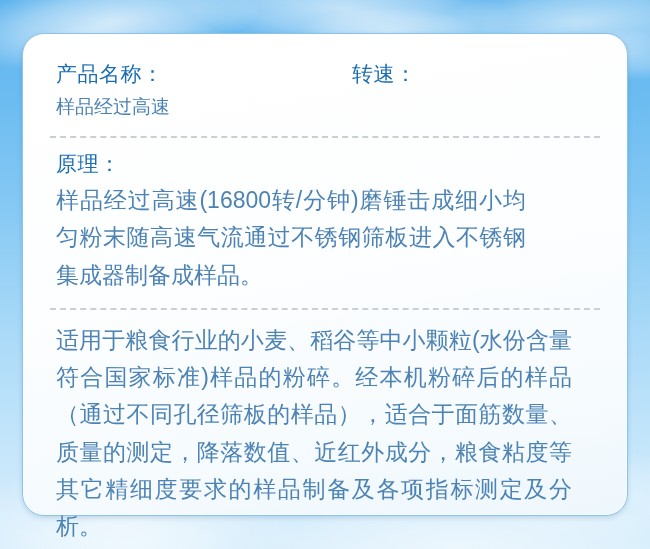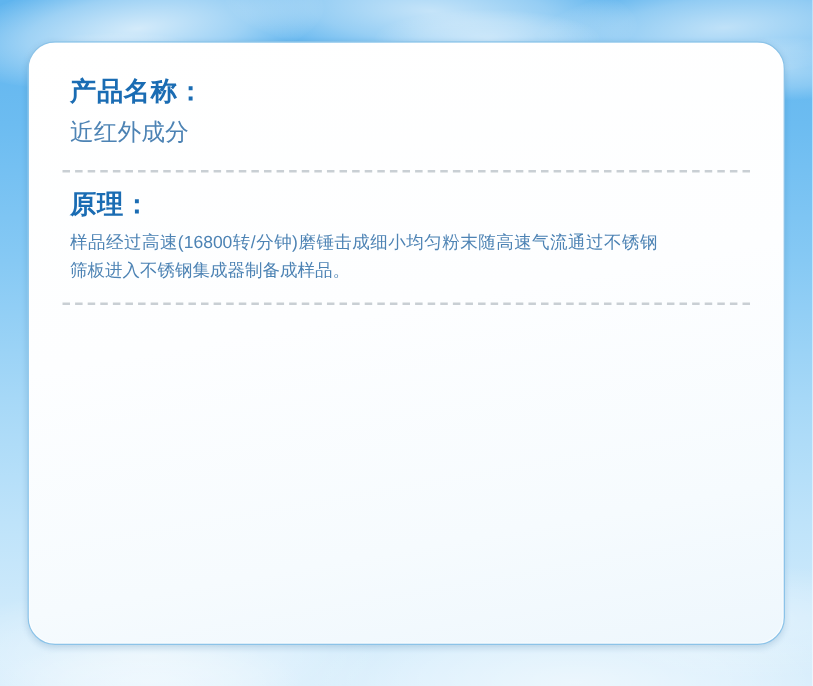--- a/index.html
+++ b/index.html
@@ -65,35 +65,35 @@
     border: 1px solid #8cc3e8;
     box-shadow: 0 2px 5px rgba(30,90,140,0.18),
                 0 0 0 1px rgba(255,255,255,0.6) inset;
     padding: 26px 25px 0 25px;
   }
 
   
   .field-label {
     color: #1a6cb3;
     font-size: 21px;
-    font-weight: bold;
+    font-weight: normal;
     letter-spacing: 0.5px;
     line-height: 1.35;
     white-space: nowrap;
   }
   .field-value {
     color: #4d83b4;
     font-size: 19px;
     line-height: 1.5;
     margin-top: 5px;
     white-space: nowrap;
   }
   .body-text {
     color: #4d83b4;
-    font-size: 14px;
+    font-size: 23px;
     line-height: 1.62;
     margin-top: 4px;
     text-align: justify;
     text-justify: inter-ideograph;
   }
 
   
   #top-row {
     display: flex;
     align-items: flex-start;
@@ -131,33 +131,35 @@
   <div class="cloud c9"></div>
   <div class="cloud c10"></div>
 </div>
 
 <div id="spec-card">
 
   <div id="top-row">
 
     <div id="product-name-block">
       <div class="field-label">产品名称：</div>
-      <div class="field-value">近红外成分</div>
+      <div class="field-value">样品经过高速</div>
     </div>
 
     <div id="rotation-speed-block">
+      <div class="field-label">转速：</div>
     </div>
 
   </div>
 
   <div class="divider"></div>
 
   <div class="section" id="principle-section">
     <div class="field-label">原理：</div>
     <div class="body-text" id="principle-text">样品经过高速(16800转/分钟)磨锤击成细小均匀粉末随高速气流通过不锈钢筛板进入不锈钢集成器制备成样品。</div>
   </div>
 
   <div class="divider"></div>
 
   <div class="section" id="application-section">
+    <div class="body-text" id="application-text">适用于粮食行业的小麦、稻谷等中小颗粒(水份含量符合国家标准)样品的粉碎。经本机粉碎后的样品（通过不同孔径筛板的样品），适合于面筋数量、质量的测定，降落数值、近红外成分，粮食粘度等其它精细度要求的样品制备及各项指标测定及分析。</div>
   </div>
 
 </div>
 
 </body></html>

